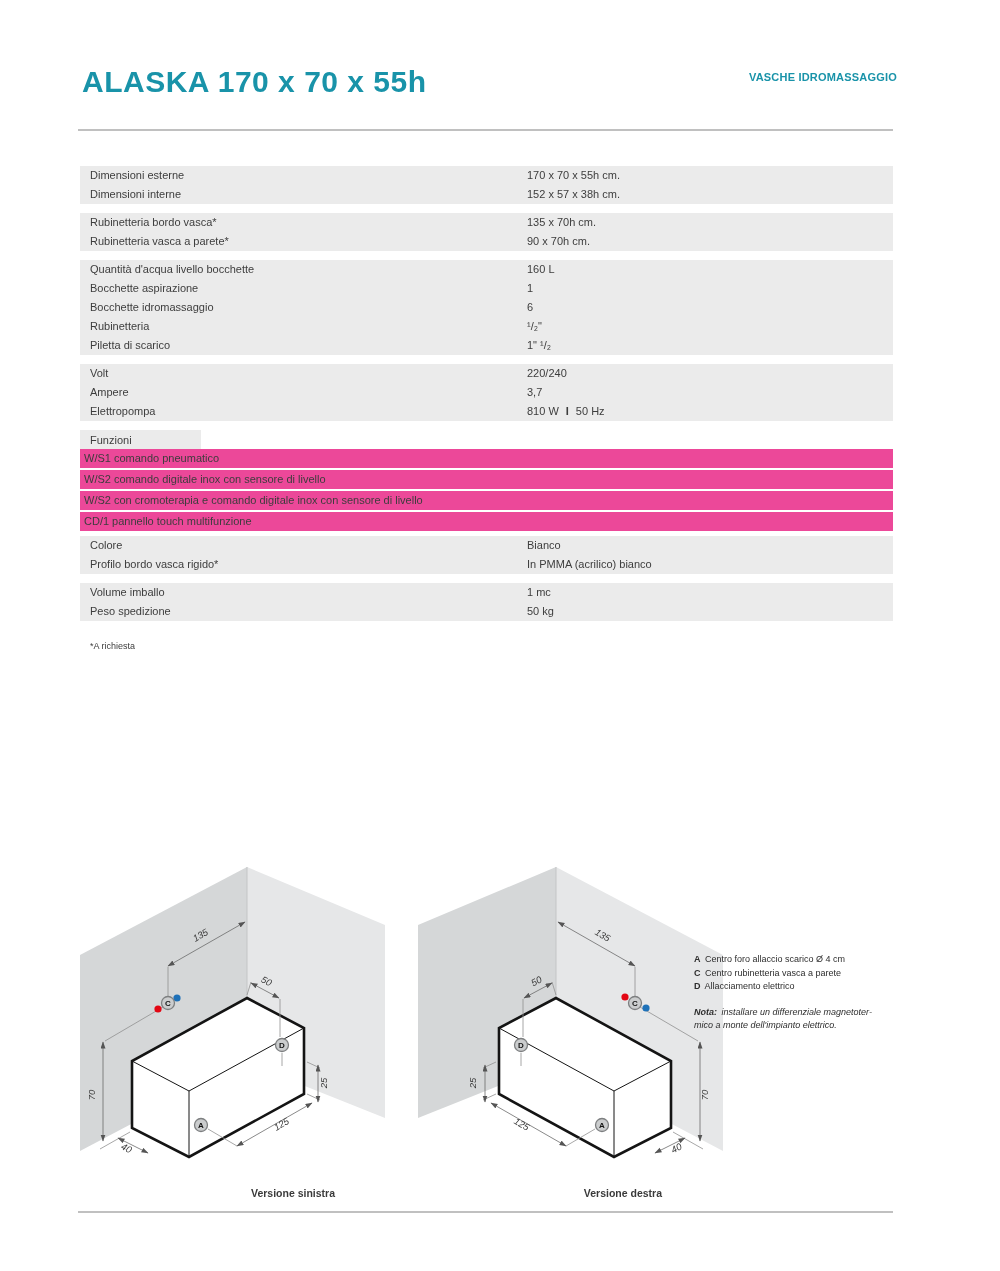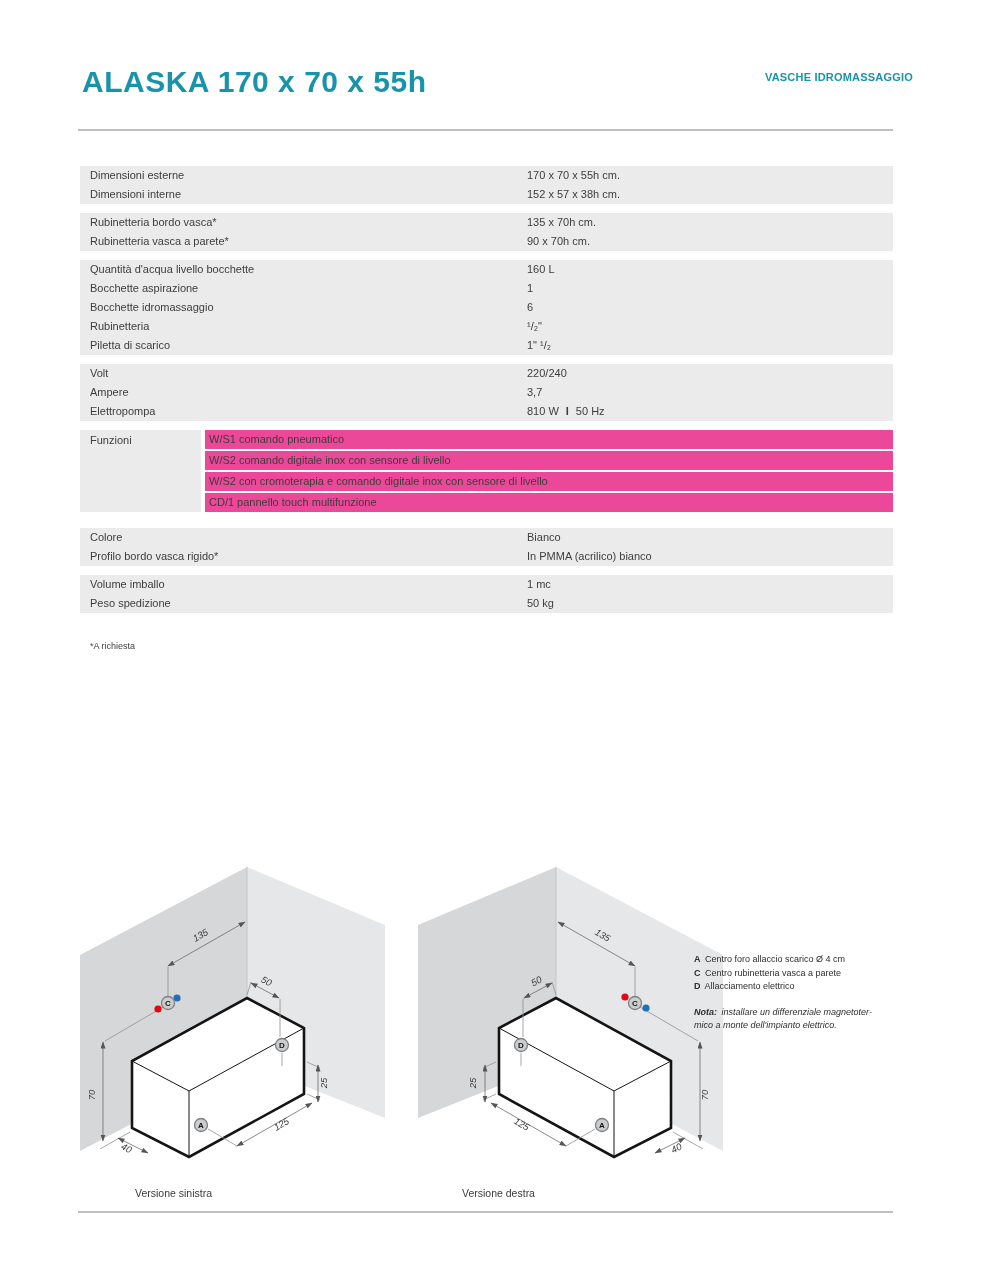--- a/index.html
+++ b/index.html
@@ -1,50 +1,50 @@
 <!DOCTYPE html>
 <html><head>
 <meta charset="utf-8">
 <style>
   html,body{margin:0;padding:0;background:#fff;}
   .page{position:relative;width:1000px;height:1264px;background:#ffffff;
         font-family:"Liberation Sans",sans-serif;color:#3d3d3d;overflow:hidden;padding-left:20px;}
 
   .page-title{position:absolute;left:82px;top:66px;font-size:30px;line-height:32px;
         font-weight:bold;color:#1993a9;letter-spacing:.5px;}
-  .page-category{position:absolute;right:107px;top:71px;font-size:11px;font-weight:bold;
+  .page-category{position:absolute;right:123px;top:71px;font-size:11px;font-weight:bold;
         color:#1993a9;letter-spacing:.2px;}
   .divider{position:absolute;left:78px;width:815px;height:2px;background:#c0c0c0;}
   .divider-top{top:129px;}
   .divider-bottom{top:1211px;}
 
   .spec-table{position:absolute;left:80px;top:166px;width:813px;font-size:11px;}
   .spec-section{margin-bottom:9px;}
   .spec-row{display:flex;height:19px;line-height:19px;background:#ebebeb;margin-bottom:0;}
   .spec-row .lab{width:447px;padding-left:10px;box-sizing:border-box;}
   .spec-row .val{flex:1;}
   .sep{font-weight:bold;margin:0 7px;}
 
-  .fn-section{display:flex;margin-bottom:16px;}
+  .fn-section{display:flex;margin-bottom:5px;flex-direction:column;}
   .fn-label{width:121px;background:#ebebeb;padding:2px 0 0 10px;box-sizing:border-box;
         margin-right:4px;line-height:17px;}
   .fn-items{flex:1;}
   .fn-item{height:19px;line-height:19px;background:#ec4899;margin-bottom:2px;padding-left:4px;}
   .fn-item:last-child{margin-bottom:0;}
 
   .footnote{position:absolute;left:90px;top:641px;font-size:9px;}
 
   .diagram{position:absolute;top:855px;width:320px;height:320px;}
   .diagram-left{left:80px;}
   .diagram-right{left:403px;}
   svg text{font-family:"Liberation Sans",sans-serif;font-size:9.5px;font-style:italic;
         fill:#3a3a3a;text-anchor:middle;}
   svg text.mk{font-style:normal;font-weight:bold;font-size:8px;fill:#141414;}
 
-  .caption{position:absolute;top:1187px;width:200px;text-align:left;font-size:10.5px;color:#3a3a3a;}
+  .caption{position:absolute;top:1187px;width:200px;text-align:right;font-size:10.5px;color:#3a3a3a;font-weight:bold;}
   .caption-left{left:135px;}
   .caption-right{left:462px;}
 
   .legend{position:absolute;left:694px;top:953px;width:186px;font-size:9px;line-height:13.5px;color:#2e2e2e;}
   .legend b{margin-right:2px;}
   .note{margin-top:12px;font-style:italic;}
   .note b{font-style:italic;}
 </style>
 </head>
 <body>

